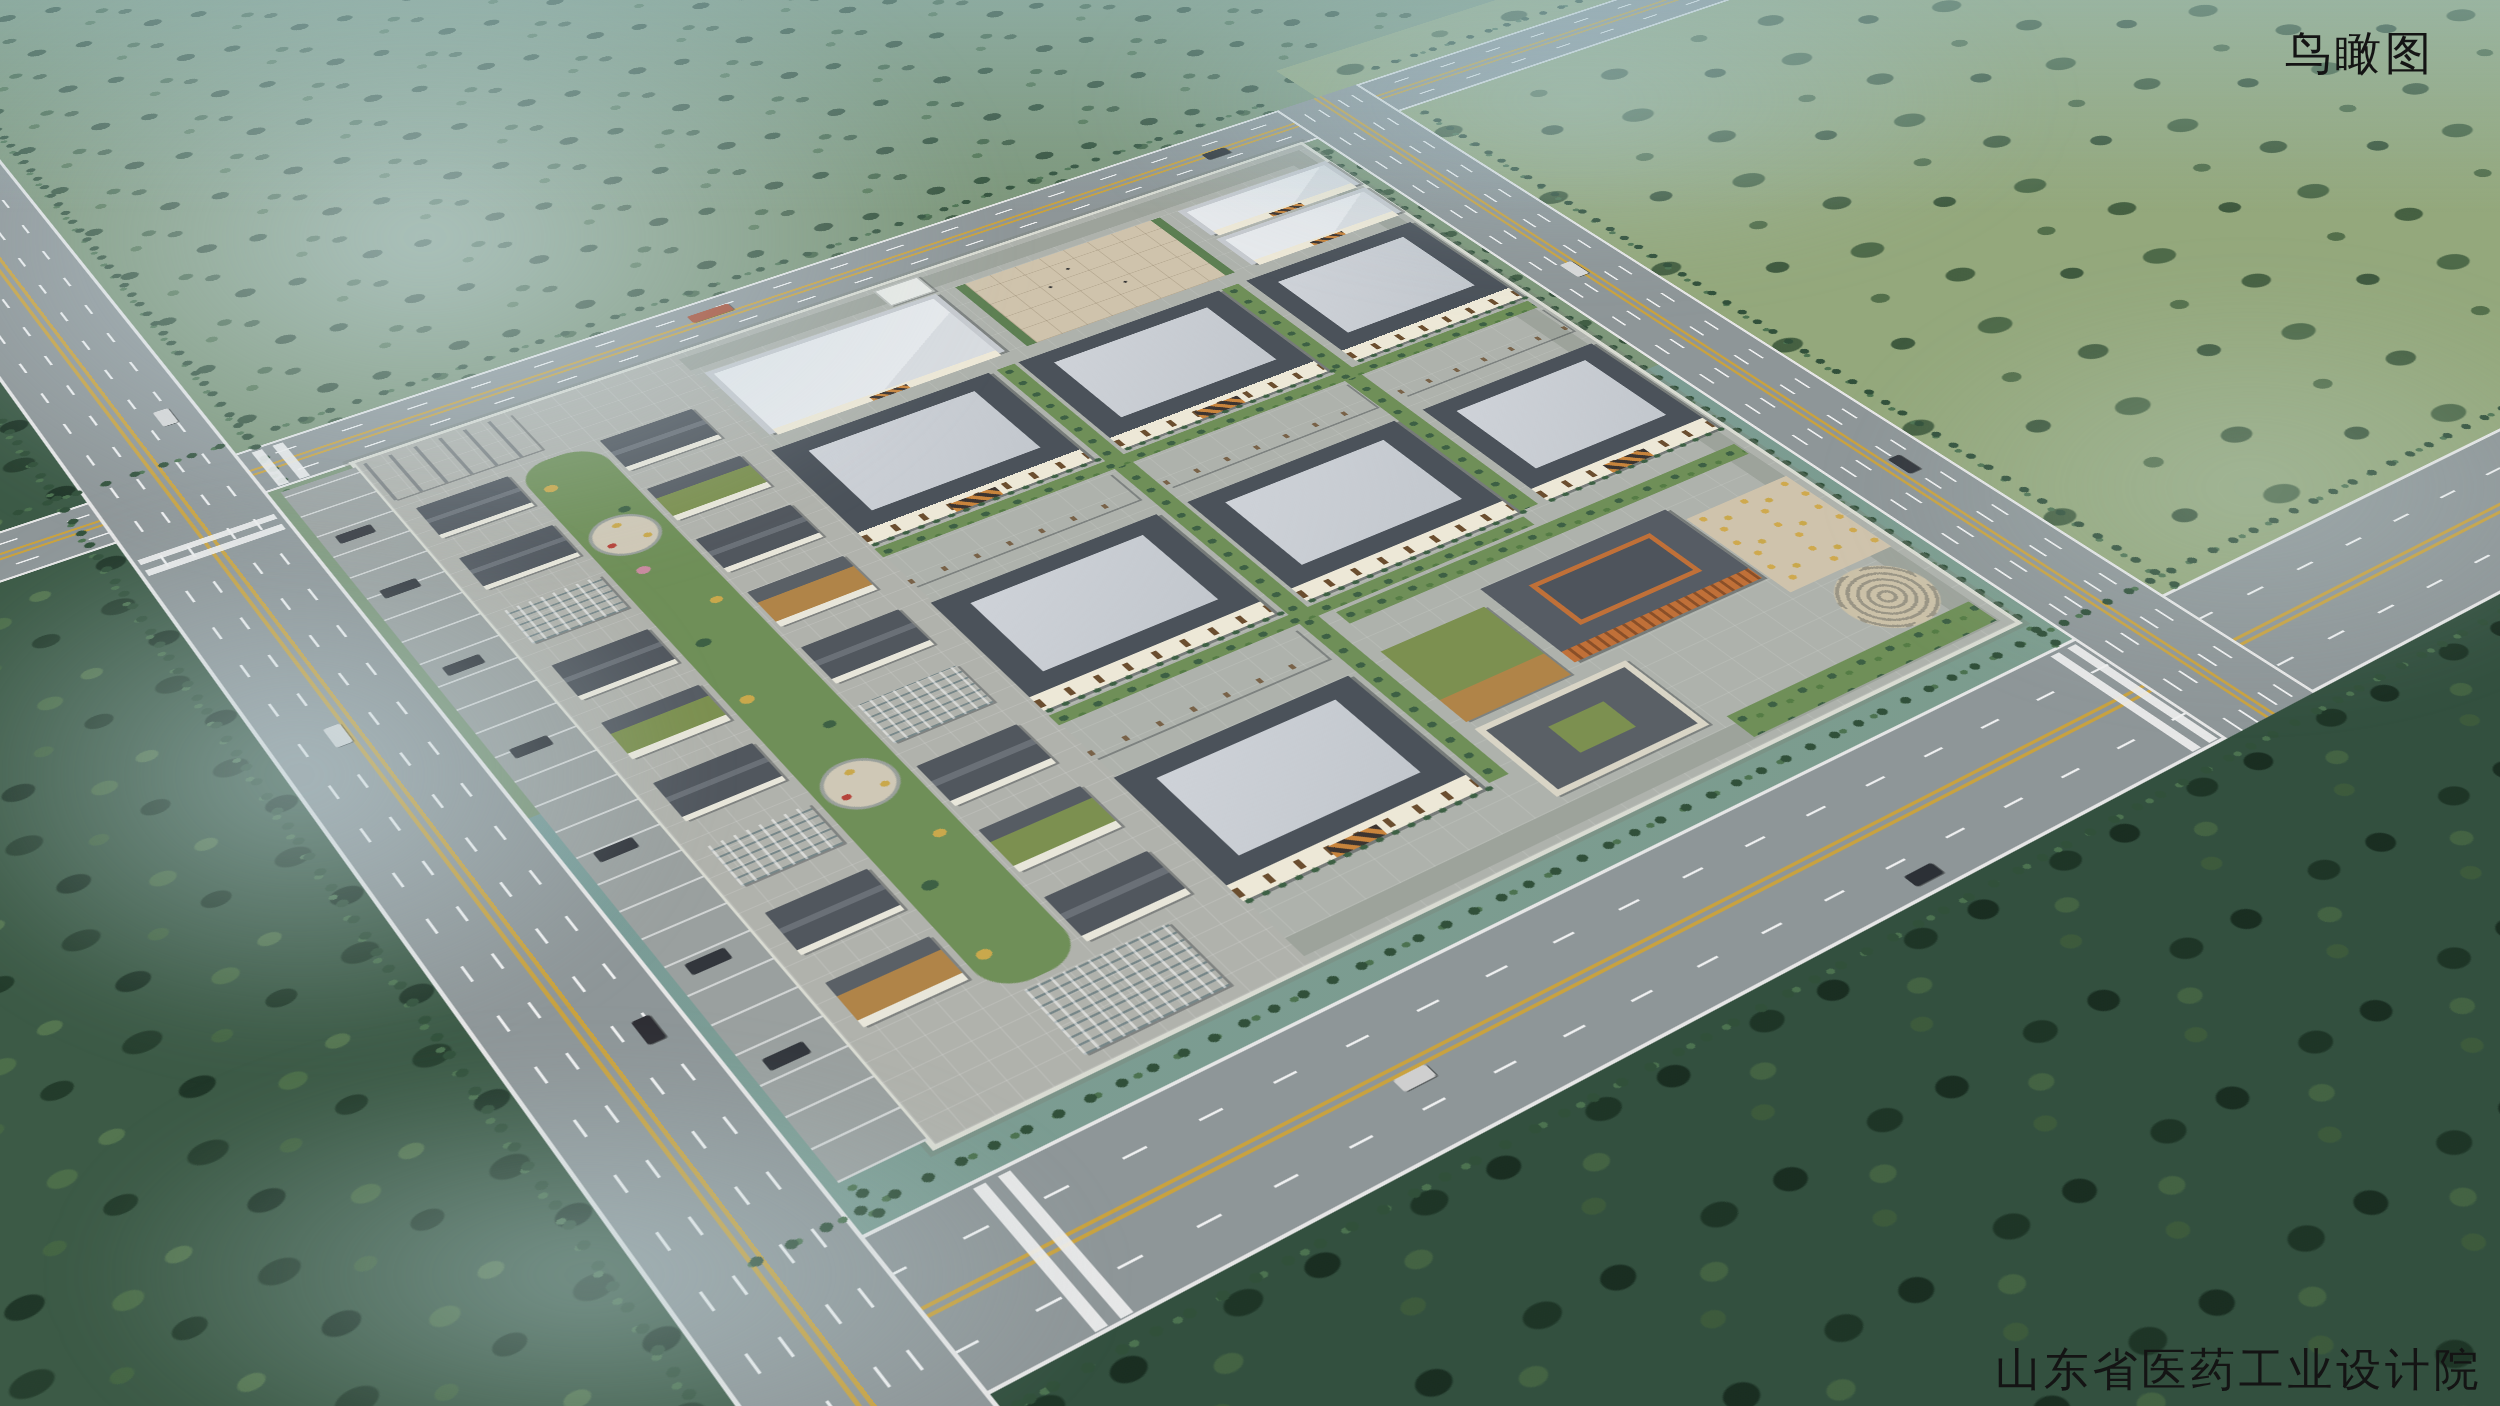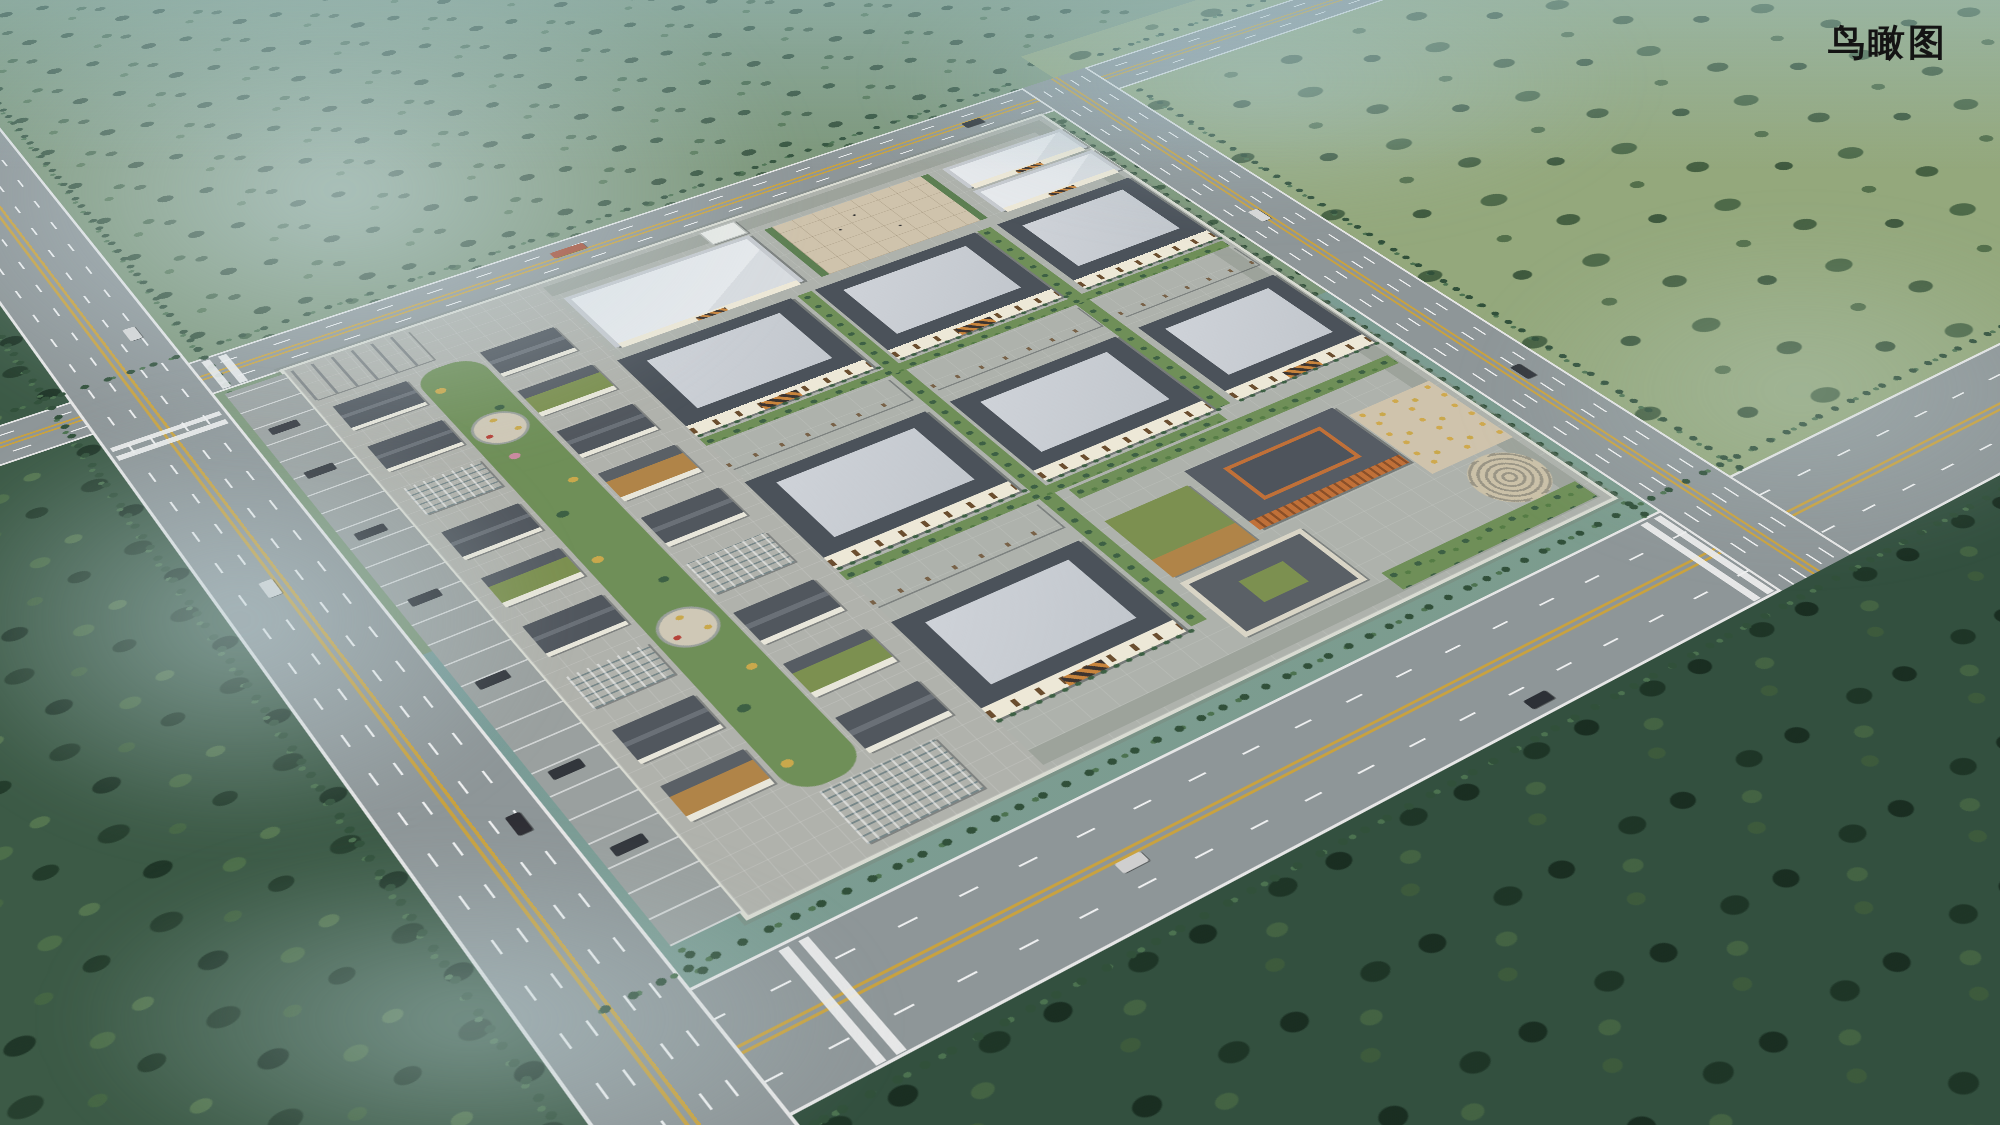--- a/index.html
+++ b/index.html
@@ -143,21 +143,21 @@
   .garden{background-color:#6f8f58;background-image:
     radial-gradient(6px 5px at 25% 40%,#3d6044 60%,transparent 66%),
     radial-gradient(5px 4px at 70% 60%,#557c45 60%,transparent 66%);
     background-size:30px 22px;}
   .car{border-radius:2px;box-shadow:1px 1px 0 rgba(0,0,0,.4);}
   
   .mist{position:absolute;border-radius:50%;filter:blur(26px);pointer-events:none;}
   #mist-top{position:absolute;left:0;top:0;width:100%;height:170px;pointer-events:none;
     background:linear-gradient(180deg,rgba(160,195,206,.45),rgba(160,195,206,0));}
   .label{position:absolute;color:#141414;font-family:"DejaVu Serif",serif;
-    letter-spacing:3px;white-space:nowrap;font-weight:bold;}
+    letter-spacing:3px;white-space:nowrap;}
   #view-title{right:52px;top:18px;font-size:37px;}
   #credit{right:14px;top:1072px;font-size:36px;}
 </style>
 </head>
 <body>
 
 <div id="scene">
   <div id="plan">
       <div class="field-n tex-trees" style="left: 0px; top: 0px; width: 3400px; height: 1700px;"></div>
       <div class="field-ne" style="left: 2180px; top: 1060px; width: 1220px; height: 1290px;"></div>
@@ -284,13 +284,14 @@
     </div>
 
   <div class="mist" style="left:-120px;top:-80px;width:920px;height:540px;background:radial-gradient(closest-side,rgba(198,218,226,.65),rgba(198,218,226,0));"></div>
   <div class="mist" style="left:-80px;top:400px;width:640px;height:440px;background:radial-gradient(closest-side,rgba(188,210,216,.55),rgba(188,210,216,0));"></div>
   <div class="mist" style="left:60px;top:840px;width:820px;height:360px;background:radial-gradient(closest-side,rgba(182,206,210,.5),rgba(182,206,210,0));"></div>
   <div class="mist" style="left:880px;top:-60px;width:760px;height:280px;background:radial-gradient(closest-side,rgba(175,203,212,.45),rgba(175,203,212,0));"></div>
   <div class="mist" style="left:1480px;top:220px;width:640px;height:340px;background:radial-gradient(closest-side,rgba(192,212,212,.3),rgba(192,212,212,0));"></div>
   <div id="mist-top"></div>
 
   <div id="view-title" class="label">鸟瞰图</div>
+  <div id="credit" class="label">山东省医药工业设计院</div>
 </div>
 
 </body></html>

